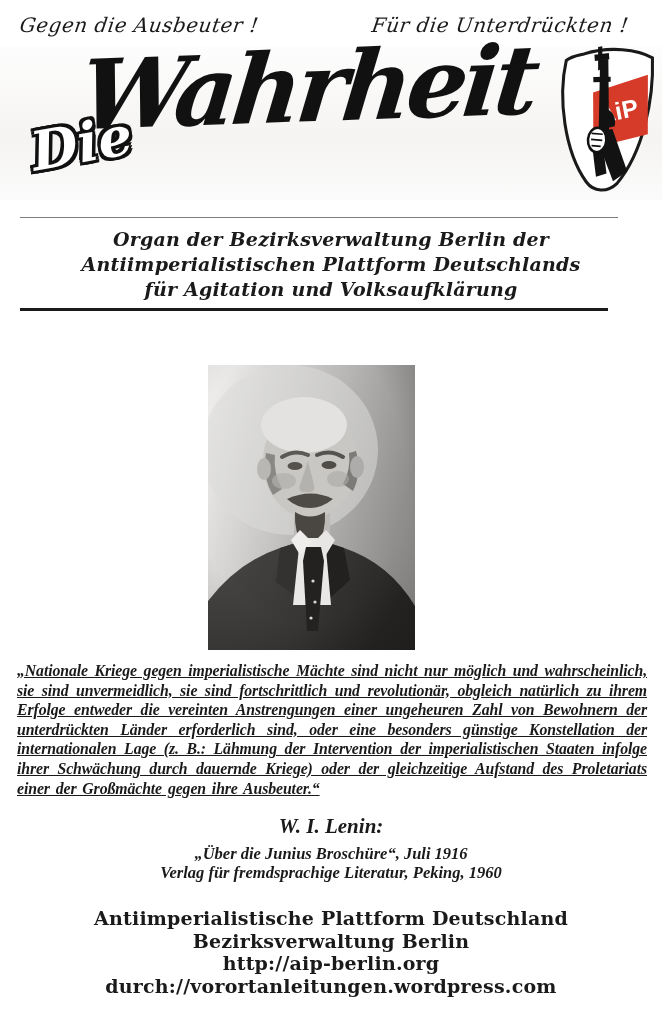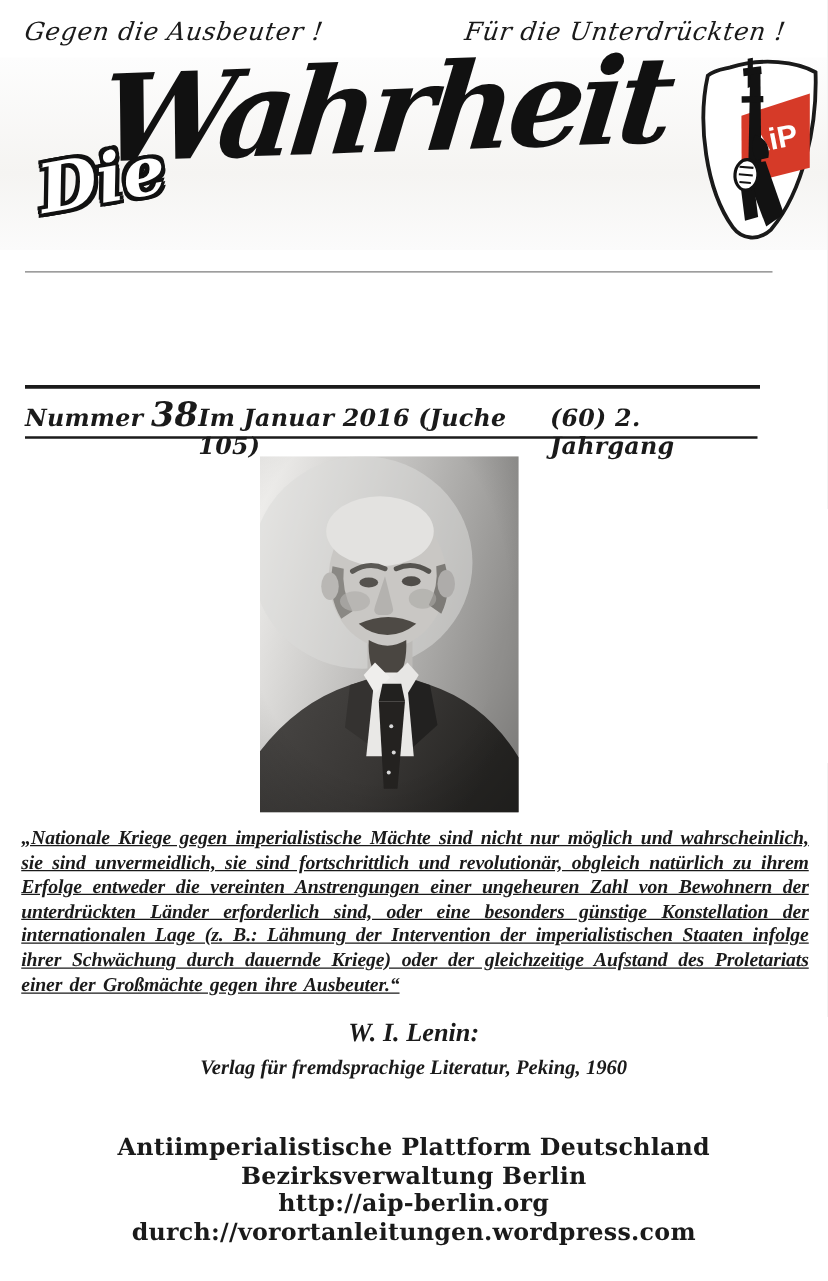--- a/index.html
+++ b/index.html
@@ -108,30 +108,28 @@
         <g>
           <ellipse cx="48" cy="96" rx="9" ry="12" fill="#ffffff" stroke="#121212" stroke-width="2.5"></ellipse>
           <path d="M 42 90 h 11 M 42 96 h 11 M 43 102 h 9" stroke="#121212" stroke-width="1.6" fill="none"></path>
         </g>
       </g>
     </svg>
   </div>
 
   <div class="rule rule-thin"></div>
 
+  <div class="organ">
+    <div>Organ der Bezirksverwaltung Berlin der</div>
+    <div>Antiimperialistischen Plattform Deutschlands</div>
+    <div>für Agitation und Volksaufklärung</div>
+  </div>
 
   <div class="rule rule-thick"></div>
 
-  <div class="issue-row">
-    <span>
-      <span>Nummer</span><span class="issue-num-big">38</span>
-    </span>
-    <span>Im Januar 2016 (Juche 105)</span>
-    <span>(60) 2. Jahrgang</span>
-  </div>
 
   <svg class="photo" viewBox="0 0 207 285" xmlns="http://www.w3.org/2000/svg" aria-label="Black-and-white portrait photograph of W. I. Lenin">
     <defs>
       <linearGradient id="bgGrad" x1="0" y1="0" x2="1" y2="0.35">
         <stop offset="0" stop-color="#f2f1ef"></stop>
         <stop offset="0.55" stop-color="#bdbcba"></stop>
         <stop offset="1" stop-color="#8f8e8c"></stop>
       </linearGradient>
       <linearGradient id="suitGrad" x1="0" y1="0" x2="1" y2="0.3">
         <stop offset="0" stop-color="#4a4846"></stop>
@@ -172,20 +170,21 @@
     <circle cx="105" cy="216" r="1.6" fill="#d8d8d8"></circle>
     <circle cx="107" cy="237" r="1.6" fill="#d8d8d8"></circle>
     <circle cx="103" cy="253" r="1.6" fill="#d8d8d8"></circle>
     <rect x="0" y="0" width="207" height="285" fill="url(#vign)"></rect>
   </svg>
 
   <p class="quote">„Nationale Kriege gegen imperialistische Mächte sind nicht nur möglich und wahrscheinlich, sie sind unvermeidlich, sie sind fortschrittlich und revolutionär, obgleich natürlich zu ihrem Erfolge entweder die vereinten Anstrengungen einer ungeheuren Zahl von Bewohnern der unterdrückten Länder erforderlich sind, oder eine besonders günstige Konstellation der internationalen Lage (z. B.: Lähmung der Intervention der imperialistischen Staaten infolge ihrer Schwächung durch dauernde Kriege) oder der gleichzeitige Aufstand des Proletariats einer der Großmächte gegen ihre Ausbeuter.“</p>
 
   <div class="attrib">
     <div class="attrib-author">W. I. Lenin:</div>
+    <div class="attrib-source">„Über die Junius Broschüre“, Juli 1916</div>
     <div class="attrib-publisher">Verlag für fremdsprachige Literatur, Peking, 1960</div>
   </div>
 
   <div class="footer">
     <div>Antiimperialistische Plattform Deutschland</div>
     <div>Bezirksverwaltung Berlin</div>
     <div>http://aip-berlin.org</div>
     <div>durch://vorortanleitungen.wordpress.com</div>
   </div>
 

